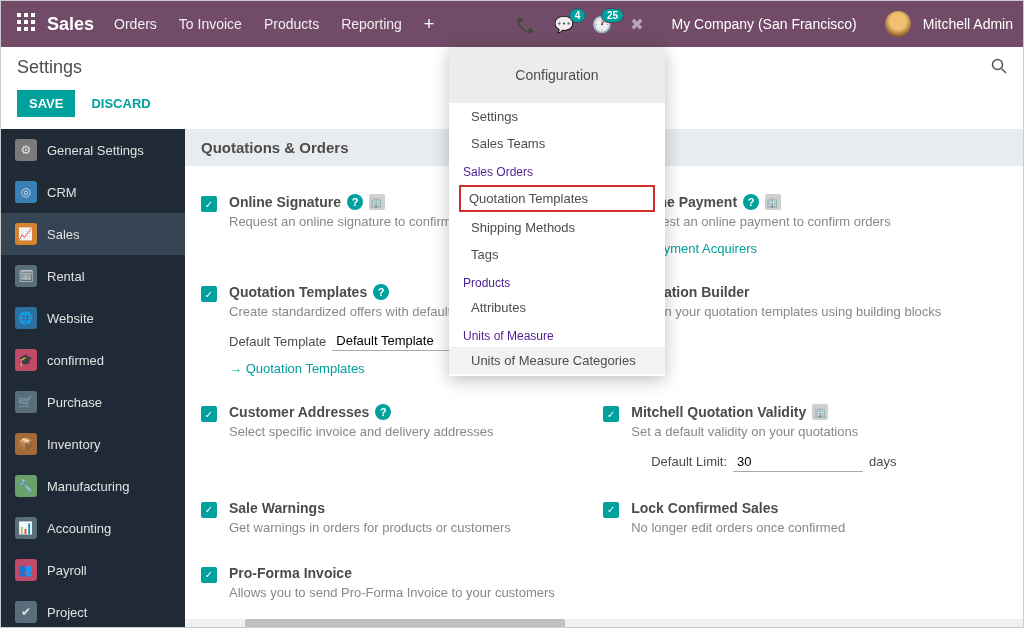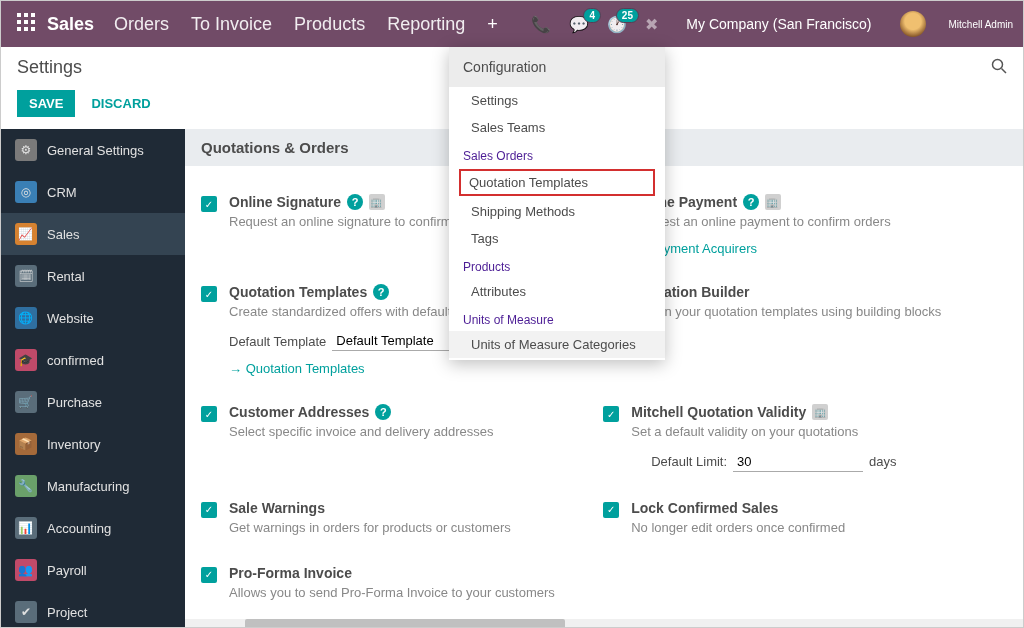--- a/index.html
+++ b/index.html
@@ -3,28 +3,28 @@
 <meta charset="utf-8">
 <style>
 * { box-sizing: border-box; margin: 0; padding: 0; }
 body { font-family: -apple-system, "Helvetica Neue", Arial, sans-serif; font-size: 13px; color: #4c4c4c; background: #fff; width: 1024px; height: 628px; overflow: hidden; position: relative; border: 1px solid #ccc; }
 
 
 .topbar { height: 46px; background: #714B67; display: flex; align-items: center; color: #fff; padding: 0 10px; }
 .topbar .apps-icon { width: 30px; text-align: center; font-size: 18px; cursor: pointer; }
 .topbar .brand { font-weight: 600; font-size: 18px; margin-right: 20px; margin-left: 6px; }
 .topbar .nav { display: flex; gap: 22px; }
-.topbar .nav a { color: rgba(255,255,255,0.9); text-decoration: none; font-size: 18px; }
+.topbar .nav a { color: rgba(255,255,255,0.9); text-decoration: none; font-size: 14px; }
 .topbar .plus { margin-left: 22px; font-size: 18px; cursor: pointer; }
 .topbar .spacer { flex: 1; }
 .topbar .tray { display: flex; align-items: center; gap: 18px; }
 .topbar .tray-icon { position: relative; font-size: 16px; cursor: pointer; color: rgba(255,255,255,0.9); }
 .topbar .badge { position: absolute; top: -7px; right: -12px; background: #00a09d; color: #fff; font-size: 10px; font-weight: bold; padding: 1px 5px; border-radius: 9px; border: 1px solid #5d3b53; }
 .topbar .company { font-size: 14px; margin: 0 10px; }
-.topbar .user { display: flex; align-items: center; gap: 23px; font-size: 10px; justify-content: center; }
+.topbar .user { display: flex; align-items: center; gap: 12px; font-size: 14px; justify-content: center; }
 .topbar .avatar { width: 26px; height: 26px; border-radius: 50%; background: radial-gradient(circle at 50% 40%, #f0c070 40%, #8a5a2a 75%); }
 
 
 .page-header { padding: 10px 16px 12px; display: flex; flex-direction: column; gap: 12px; }
 .page-title-row { display: flex; align-items: center; justify-content: space-between; }
 .page-title { font-size: 18px; color: #4c4c4c; }
 .search-icon { font-size: 16px; color: #555; cursor: pointer; }
 .actions { display: flex; align-items: center; gap: 16px; }
 .btn-primary { background: #00a09d; color: #fff; border: none; padding: 6px 12px; font-weight: 600; font-size: 13px; cursor: pointer; }
 .btn-discard { color: #00a09d; font-weight: 600; background: none; border: none; cursor: pointer; font-size: 13px; }
@@ -47,21 +47,21 @@
 .setting-desc { color: #888; font-size: 13px; line-height: 1.4; }
 .link { color: #00a09d; font-size: 13px; cursor: pointer; margin-top: 10px; display: inline-block; }
 .help-icon { width: 16px; height: 16px; background: #00a09d; color: #fff; border-radius: 50%; font-size: 11px; display: inline-flex; align-items: center; justify-content: center; font-weight: bold; }
 .ent-icon { width: 16px; height: 16px; background: #d0d0d0; color: #666; border-radius: 2px; font-size: 10px; display: inline-flex; align-items: center; justify-content: center; }
 .field-row { margin-top: 10px; display: flex; align-items: center; gap: 6px; font-size: 13px; }
 .field-row input { border: none; border-bottom: 1px solid #aaa; padding: 2px 4px; width: 130px; font-size: 13px; }
 .external-link { color: #00a09d; font-size: 14px; cursor: pointer; }
 
 
 .dropdown { position: absolute; left: 448px; top: 46px; width: 216px; background: #fff; box-shadow: 0 4px 16px rgba(0,0,0,0.25); z-index: 100; padding-bottom: 2px; }
-.dropdown .dd-header { background: #ececec; padding: 12px 14px; font-size: 14px; color: #4c4c4c; }
+.dropdown .dd-header { background: #ececec; padding: 20px 14px; font-size: 14px; color: #4c4c4c; text-align: center; }
 .dropdown .dd-item { padding: 6px 14px 6px 22px; font-size: 13px; color: #4c4c4c; cursor: pointer; }
 .dropdown .dd-group { padding: 8px 14px 4px; font-size: 12px; color: #4c1d95; }
 .dropdown .highlight { border: 2px solid #d32f2f; margin: 2px 10px; padding: 4px 8px; font-size: 13px; cursor: pointer; }
 
 .hscroll { position: absolute; bottom: 0; left: 0; right: 0; height: 12px; background: #f0f0f0; }
 .hscroll-thumb { height: 100%; width: 320px; background: #c0c0c0; margin-left: 60px; border-radius: 2px; }
 </style>
 </head>
 <body>
 

